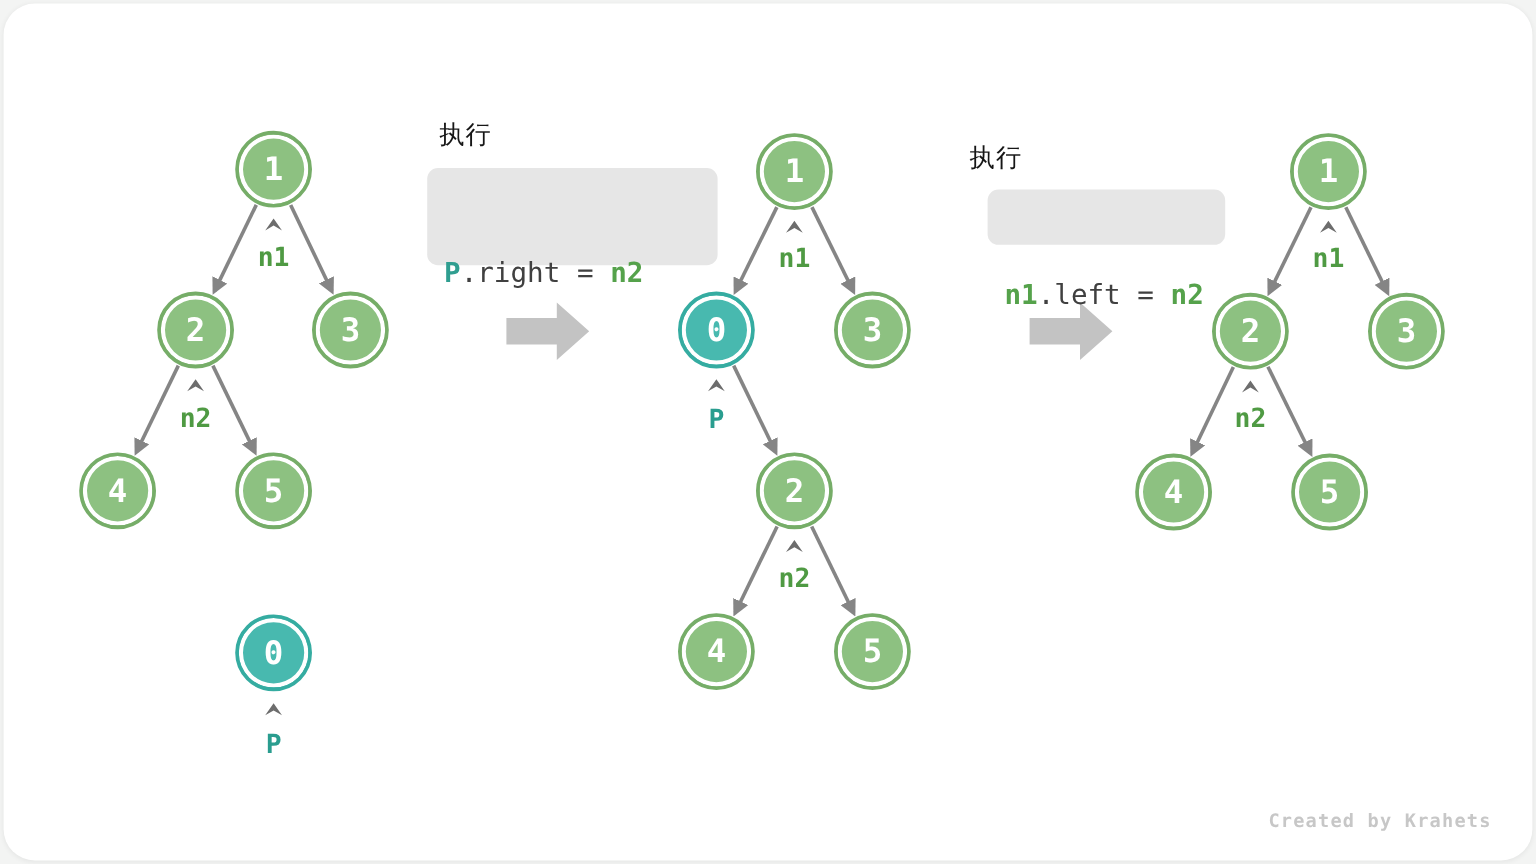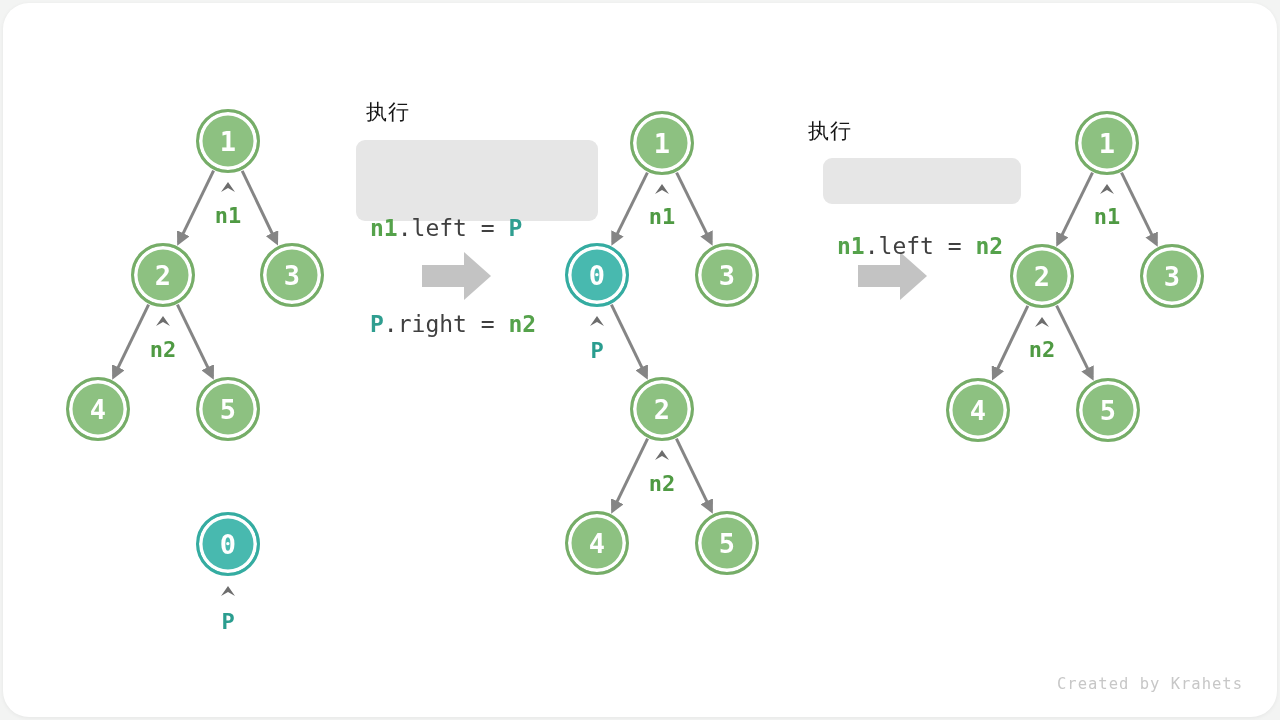--- a/index.html
+++ b/index.html
@@ -39,21 +39,21 @@
     padding:8px 14px;box-sizing:border-box;
     font-family:"DejaVu Sans Mono","Liberation Mono",monospace;
     font-size:23px;line-height:32px;color:#404040;white-space:pre;
   }
   .code-line{white-space:pre;}
   .id-green{color:#55a24b;font-weight:bold;}
   .id-teal{color:#2f9e90;font-weight:bold;}
   .credit{
     position:absolute;right:37px;top:675px;
     font-family:"DejaVu Sans Mono","Liberation Mono",monospace;
-    font-size:15.5px;color:#c7c7c7;letter-spacing:1px;
+    font-size:15.5px;color:#c7c7c7;letter-spacing:1px;font-weight:bold;
   }
 </style>
 </head>
 <body>
 
 <div class="card"></div>
 
 <svg class="overlay" width="1280" height="720" viewBox="0 0 1280 720">
   <defs>
     <marker id="ah" viewBox="0 0 10 10" refX="7.5" refY="5" markerWidth="4.6" markerHeight="4.6" orient="auto">
@@ -111,21 +111,20 @@
 <svg class="caret" style="left:219px;top:584px" viewBox="0 0 18 13">
     <path d="M2 12 L9 2 L16 12 L9 8 Z" fill="#6d6d6d"></path>
   </svg>
 
 <div class="ptr-label ptr-green" style="left:228px;top:215px">n1</div>
 <div class="ptr-label ptr-green" style="left:163px;top:349px">n2</div>
 <div class="ptr-label ptr-teal" style="left:228px;top:621px">P</div>
 
 <div class="exec-label" style="left:366px;top:98px">执行</div>
 <div class="code-box" style="left:356px;top:140px;width:242px;height:81px">
-  <div class="code-line"><span class="id-green">n1</span><span>.left = </span><span class="id-teal">P</span></div>
   <div class="code-line"><span class="id-teal">P</span><span>.right = </span><span class="id-green">n2</span></div>
 </div>
 
 <div class="node green" style="left:630px;top:111px">
     <span>1</span>
   </div>
 <div class="node teal" style="left:565px;top:243px">
     <span>0</span>
   </div>
 <div class="node green" style="left:695px;top:243px">

